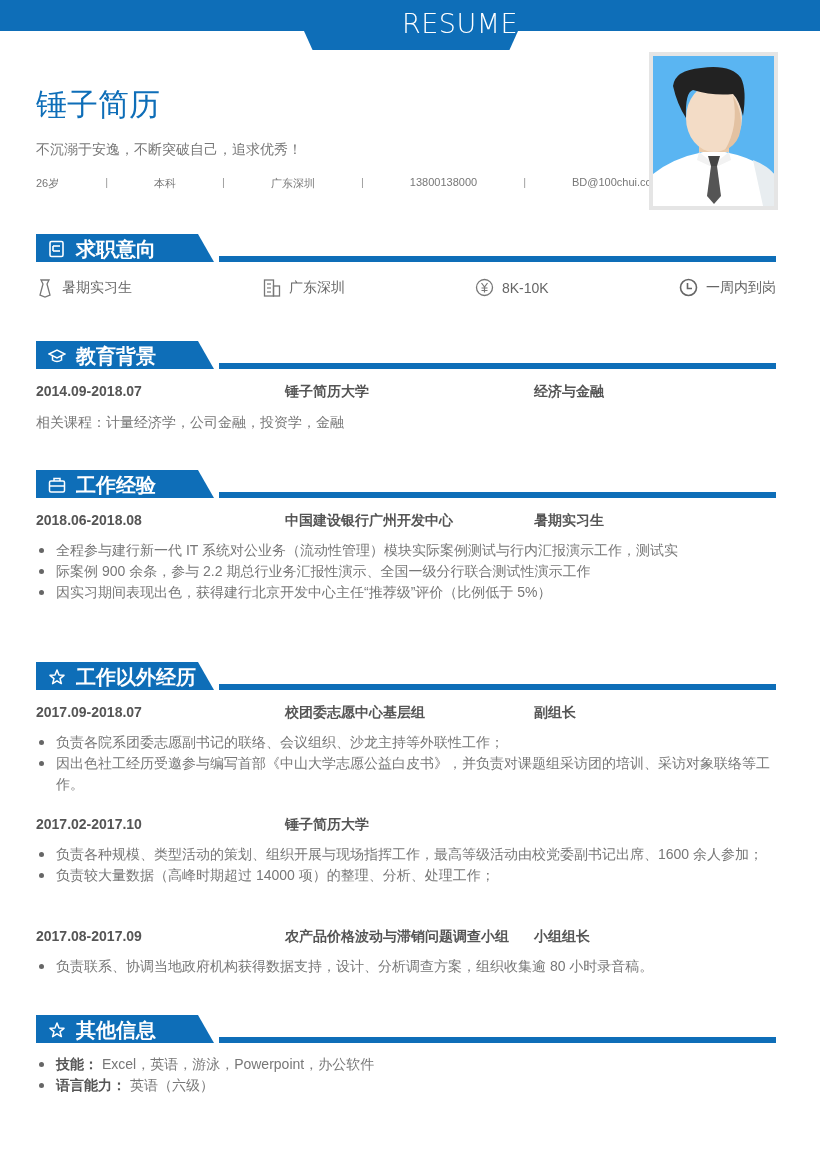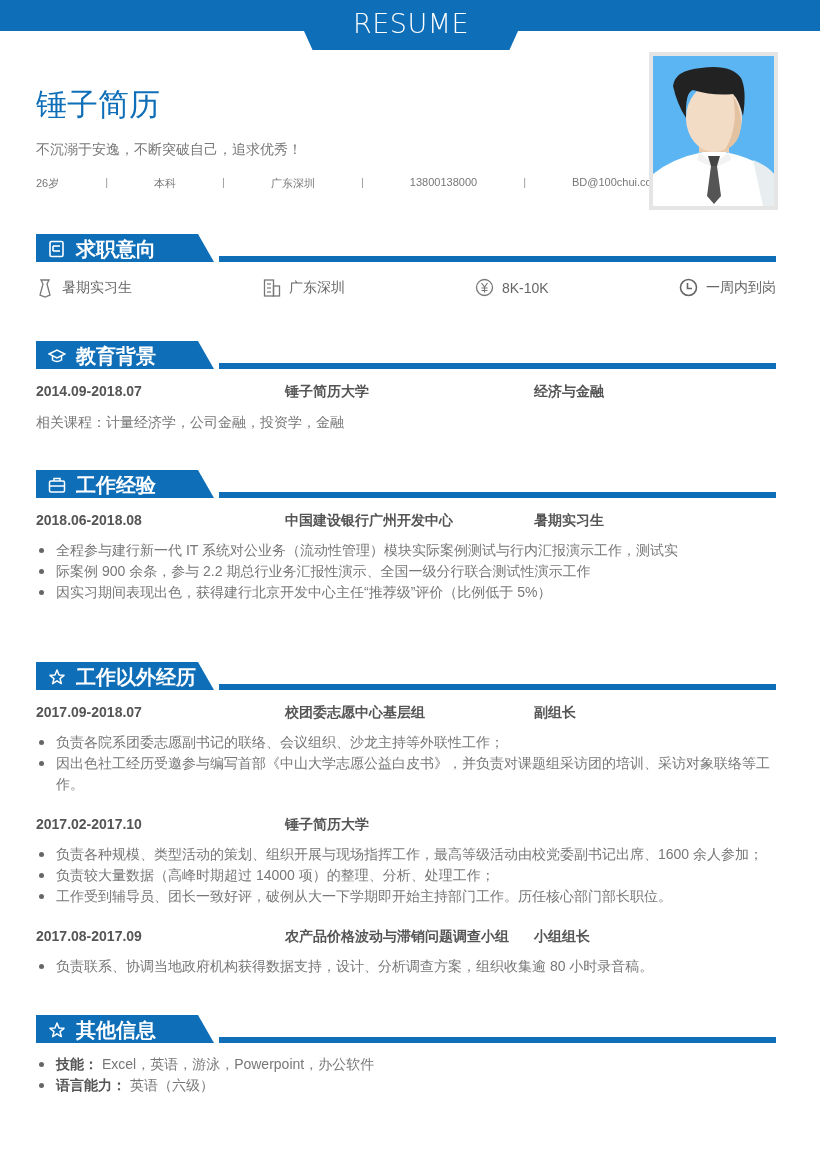--- a/index.html
+++ b/index.html
@@ -3,21 +3,21 @@
 <meta charset="utf-8">
 <style>
   * { box-sizing: border-box; margin: 0; padding: 0; }
   html, body { width: 820px; height: 1160px; background: #ffffff; overflow: hidden; }
   body { font-family: "Liberation Sans", "DejaVu Sans", sans-serif; color: #666; position: relative; }
 
   
   .topbar { position: absolute; left: 0; top: 0; width: 820px; height: 31px; background: #0e6eb8; }
   .topbar-tab { position: absolute; left: 304px; top: 0; width: 214px; height: 50px; background: #0e6eb8;
     clip-path: polygon(0 0, 100% 0, 100% 62%, 96% 100%, 4% 100%, 0 62%); }
-  .topbar-title { position: absolute; left: 304px; top: 8px; width: 214px; text-align: center;
+  .topbar-title { position: absolute; left: 304px; top: 8px; width: 214px; text-align: right;
     color: #fff; font-size: 27px; letter-spacing: 0.5px; font-family: "DejaVu Sans", sans-serif; font-weight: 300; }
 
   
   .name { position: absolute; left: 36px; top: 84px; font-size: 31px; color: #0e6eb8; font-weight: normal; }
   .motto { position: absolute; left: 36px; top: 141px; font-size: 14px; color: #777; }
   .contact { position: absolute; left: 36px; top: 176px; font-size: 11px; color: #777; display: flex; gap: 40px; }
   .contact .sep { margin: 0 6px; color: #999; }
 
   .photo-frame { position: absolute; left: 649px; top: 52px; width: 129px; height: 158px; background: #e5e5e5; }
   .photo { position: absolute; left: 4px; top: 4px; width: 121px; height: 150px; background: #5ab5f2; overflow: hidden; }
@@ -183,21 +183,20 @@
 </ul>
 
 <div class="entry" style="top:816px;">
   <span class="c1">2017.02-2017.10</span>
   <span class="c2">锤子简历大学</span>
   <span class="c3"></span>
 </div>
 <ul class="bullets" style="top:844px;">
   <li>负责各种规模、类型活动的策划、组织开展与现场指挥工作，最高等级活动由校党委副书记出席、1600 余人参加；</li>
   <li>负责较大量数据（高峰时期超过 14000 项）的整理、分析、处理工作；</li>
-  <li>工作受到辅导员、团长一致好评，破例从大一下学期即开始主持部门工作。历任核心部门部长职位。</li>
 </ul>
 
 <div class="entry" style="top:928px;">
   <span class="c1">2017.08-2017.09</span>
   <span class="c2">农产品价格波动与滞销问题调查小组</span>
   <span class="c3">小组组长</span>
 </div>
 <ul class="bullets" style="top:956px;">
   <li>负责联系、协调当地政府机构获得数据支持，设计、分析调查方案，组织收集逾 80 小时录音稿。</li>
 </ul>

